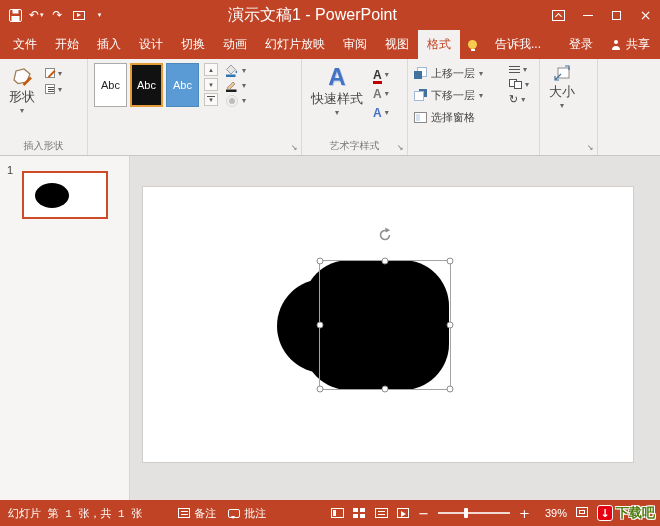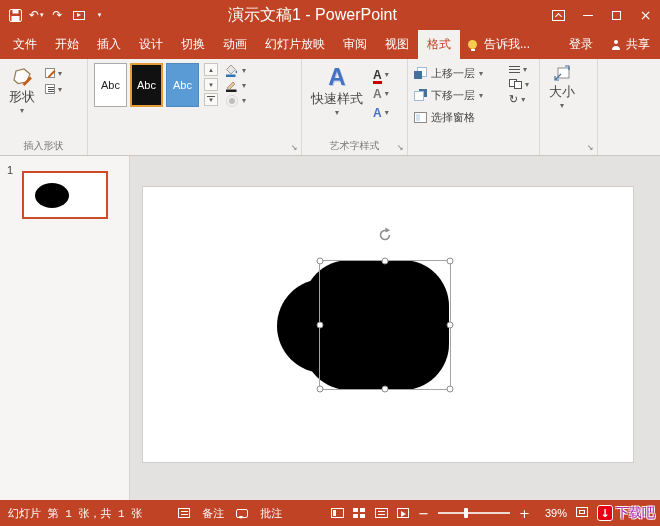--- a/index.html
+++ b/index.html
@@ -21,21 +21,21 @@
   .wbtn{width:29px;height:30px;display:flex;align-items:center;justify-content:center;color:#fff;font-size:14px;}
   .ico-min{width:10px;height:1px;background:#fff;display:block;}
   .ico-max{width:9px;height:9px;border:1px solid #fff;display:block;}
   .ico-dispopt{width:13px;height:11px;border:1px solid #fff;position:relative;display:block;}
   .ico-dispopt::after{content:"";position:absolute;left:3px;top:3px;width:4px;height:4px;border-left:1px solid #fff;border-top:1px solid #fff;transform:rotate(45deg);}
 
   
   .tabrow{height:29px;background:#C04325;display:flex;align-items:stretch;padding-left:4px;font-size:12px;}
   .tab{padding:0 9px;display:flex;align-items:center;color:#fff;white-space:nowrap;}
   .tab.active{background:#F3F1F0;color:#C04325;}
-  .tellme{display:flex;align-items:center;gap:7px;color:#fff;padding:0 8px;white-space:nowrap;}
+  .tellme{display:flex;align-items:center;gap:18px;color:#fff;padding:0 8px;white-space:nowrap;}
   .bulb{width:9px;height:9px;border-radius:50%;background:#F7CB4D;display:inline-block;position:relative;}
   .bulb::after{content:"";position:absolute;left:2.5px;bottom:-2px;width:4px;height:2px;background:#fff;}
   .spacer{flex:1;}
   .signin{display:flex;align-items:center;color:#fff;padding:0 8px;white-space:nowrap;}
   .share{display:flex;align-items:center;gap:5px;color:#fff;padding:0 10px;white-space:nowrap;}
   .person{width:10px;height:10px;position:relative;display:inline-block;}
   .person::before{content:"";position:absolute;left:3px;top:0;width:4px;height:4px;border-radius:50%;background:#fff;}
   .person::after{content:"";position:absolute;left:1px;bottom:0;width:8px;height:4px;border-radius:4px 4px 0 0;background:#fff;}
 
   
@@ -108,21 +108,21 @@
   .selbox{position:absolute;left:176px;top:73px;width:132px;height:130px;border:1px solid #A3A3A3;}
   .handle{position:absolute;width:7px;height:7px;border-radius:50%;background:#fff;border:1px solid #8C8C8C;transform:translate(-50%,-50%);}
   .h-tl{left:0;top:0}.h-tm{left:50%;top:0}.h-tr{left:100%;top:0}
   .h-ml{left:0;top:50%}.h-mr{left:100%;top:50%}
   .h-bl{left:0;top:100%}.h-bm{left:50%;top:100%}.h-br{left:100%;top:100%}
   .rotate{position:absolute;left:50%;top:-34px;transform:translateX(-50%);}
 
   
   .statusbar{position:absolute;left:0;bottom:0;width:660px;height:26px;background:#C04325;display:flex;align-items:center;padding:0 8px;font-size:11px;color:#fff;gap:12px;}
   .sb-info{margin-right:24px;white-space:nowrap;font-family:Liberation Mono, monospace;}
-  .sb-btn{display:flex;align-items:center;gap:12px;white-space:nowrap;}
+  .sb-btn{display:flex;align-items:center;gap:4px;white-space:nowrap;}
   .ico-notes{width:12px;height:10px;border:1px solid #fff;position:relative;display:inline-block;}
   .ico-notes::before{content:"";position:absolute;left:2px;top:2px;width:7px;height:1px;background:#fff;box-shadow:0 3px 0 #fff;}
   .ico-comment{width:12px;height:9px;border:1px solid #fff;border-radius:2px;position:relative;display:inline-block;}
   .ico-comment::after{content:"";position:absolute;left:2px;bottom:-5px;border:3px solid transparent;border-top-color:#fff;border-left-width:2px;border-right-width:2px;}
   .sb-right{margin-left:auto;display:flex;align-items:center;gap:9px;margin-right:64px;}
   .vicon{display:inline-block;position:relative;}
   .v-normal{width:13px;height:10px;border:1px solid #fff;}
   .v-normal::before{content:"";position:absolute;left:1px;top:1px;bottom:1px;width:3px;background:#fff;}
   .v-sorter{width:13px;height:11px;}
   .v-sorter::before{content:"";position:absolute;left:0;top:0;width:5px;height:4px;background:#fff;box-shadow:7px 0 0 #fff,0 6px 0 #fff,7px 6px 0 #fff;}
@@ -133,21 +133,21 @@
   .zbtn{font-size:13px;line-height:13px;font-family:"DejaVu Sans";}
   .ztrack{width:72px;height:2px;background:rgba(255,255,255,.8);position:relative;display:inline-block;}
   .zthumb{position:absolute;left:26px;top:-4px;width:4px;height:10px;background:#fff;border-radius:1px;display:block;}
   .zoom-pct{min-width:28px;text-align:right;}
   .ico-fit{width:12px;height:10px;border:1px solid #fff;position:relative;display:inline-block;}
   .ico-fit::before{content:"";position:absolute;left:2px;top:2px;right:2px;bottom:2px;border:1px solid #fff;}
 
   
   .watermark{position:absolute;right:5px;bottom:4px;display:flex;align-items:center;gap:3px;}
   .wm-logo{width:16px;height:16px;background:#E60012;border:1px solid #fff;border-radius:3px;color:#fff;font-size:11px;font-weight:bold;display:flex;align-items:center;justify-content:center;font-family:"DejaVu Sans";}
-  .wm-text{font-size:13px;font-weight:normal;color:#a21caf;
+  .wm-text{font-size:13px;font-weight:bold;color:#4d7c0f;
            text-shadow:-1px -1px 0 #FFF,1px -1px 0 #FFF,-1px 1px 0 #FFF,1px 1px 0 #FFF;}
 </style>
 </head>
 <body>
 
 <div class="app">
 
   <div class="titlebar">
     <div class="qat">
       <span class="qat-btn">

